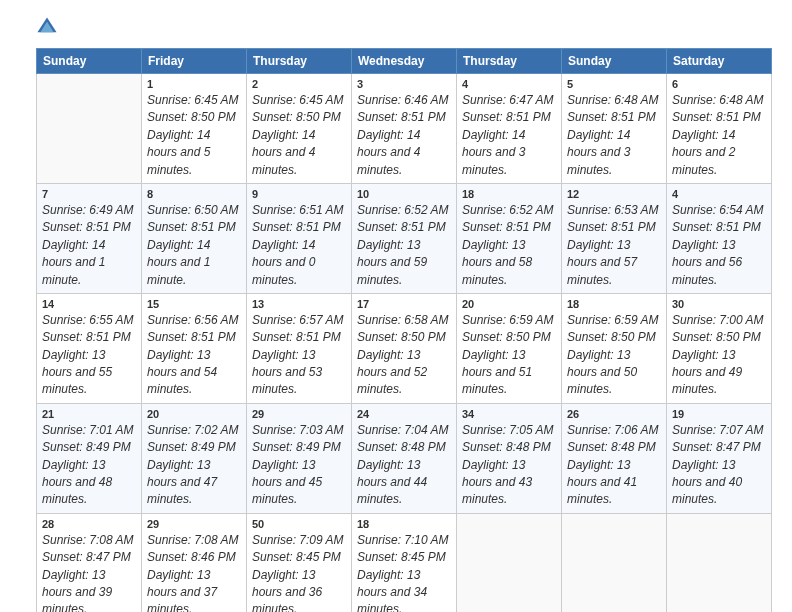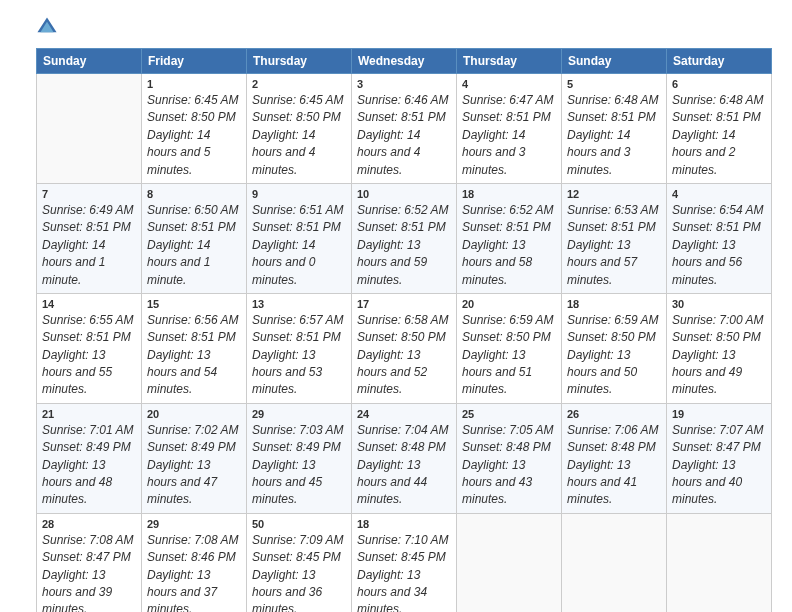--- a/index.html
+++ b/index.html
@@ -277,21 +277,21 @@
             Sunrise: 7:03 AM<br>Sunset: 8:49 PM<br>Daylight: 13 hours and 45 minutes.
           </div>
           </td>
           <td>
             <span class="day-num">24</span>
           <div class="day-info">
             Sunrise: 7:04 AM<br>Sunset: 8:48 PM<br>Daylight: 13 hours and 44 minutes.
           </div>
           </td>
           <td>
-            <span class="day-num">25</span>
+            <span class="day-num">34</span>
           <div class="day-info">
             Sunrise: 7:05 AM<br>Sunset: 8:48 PM<br>Daylight: 13 hours and 43 minutes.
           </div>
           </td>
           <td>
             <span class="day-num">26</span>
           <div class="day-info">
             Sunrise: 7:06 AM<br>Sunset: 8:48 PM<br>Daylight: 13 hours and 41 minutes.
           </div>
           </td>

